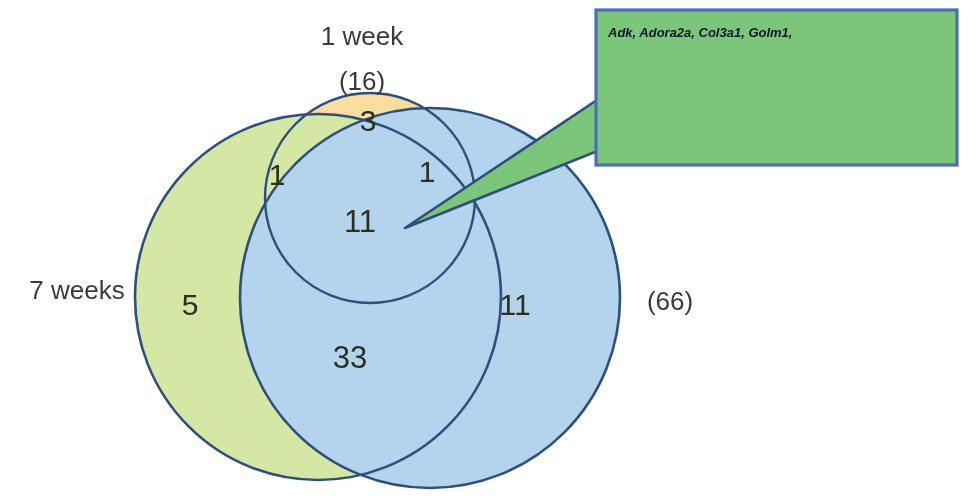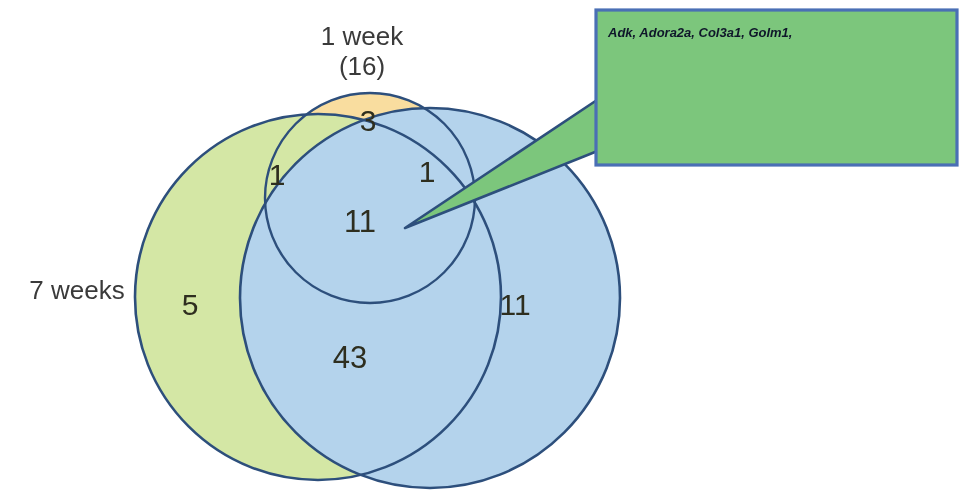--- a/index.html
+++ b/index.html
@@ -31,20 +31,21 @@
     text-align: center;
     color: #3a3a3a;
     font-size: 26px;
     line-height: 1.15;
     font-family: "Liberation Sans", sans-serif;
     white-space: nowrap;
     user-select: none;
   }
   .set-label .count {
     display: block;
+    margin-top: 15px;
   }
   #label-1week  { left: 262px; top: 22px;  width: 200px; }
   #label-2weeks { left: 2px;   top: 276px; width: 150px; }
   #label-6weeks { left: 584px; top: 272px; width: 172px; }
 
   .region-count {
     position: absolute;
     text-align: center;
     color: #2e2e1f;
     font-size: 30px;
@@ -99,27 +100,28 @@
   <div class="set-label" id="label-1week">
     <span>1 week</span>
     <span class="count">(16)</span>
   </div>
 
   <div class="set-label" id="label-2weeks">
     <span>7 weeks</span>
   </div>
 
   <div class="set-label" id="label-6weeks">
+    <span class="count">(66)</span>
   </div>
 
   <div class="region-count" id="count-only1week">3</div>
   <div class="region-count" id="count-1and2">1</div>
   <div class="region-count" id="count-1and6">1</div>
   <div class="region-count" id="count-all3">11</div>
   <div class="region-count" id="count-only2weeks">5</div>
   <div class="region-count" id="count-only6weeks">11</div>
-  <div class="region-count" id="count-2and6">43</div>
+  <div class="region-count" id="count-2and6">33</div>
 
   <div id="callout-text">
     <span class="gline">Adk, Adora2a, Col3a1, Golm1,</span>
   </div>
 
 </div>
 
 </body></html>

